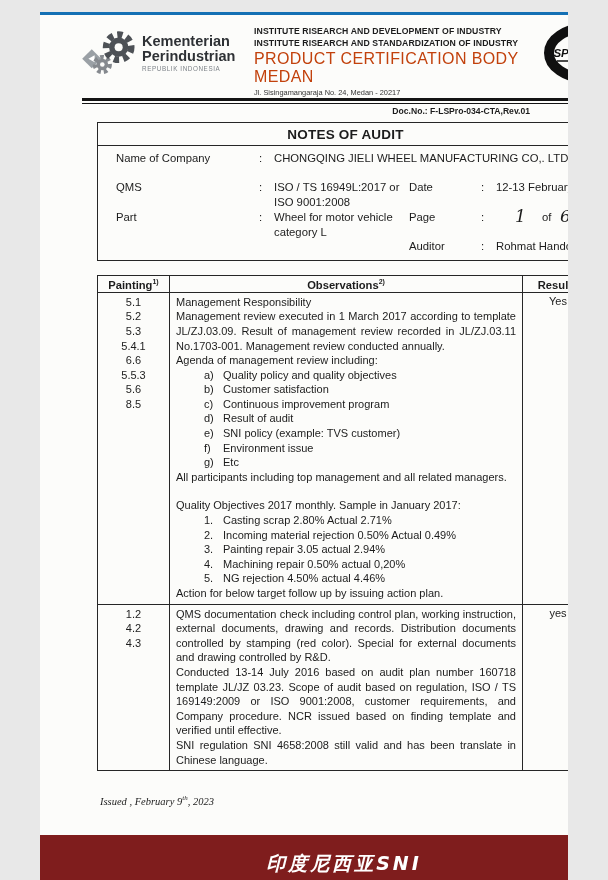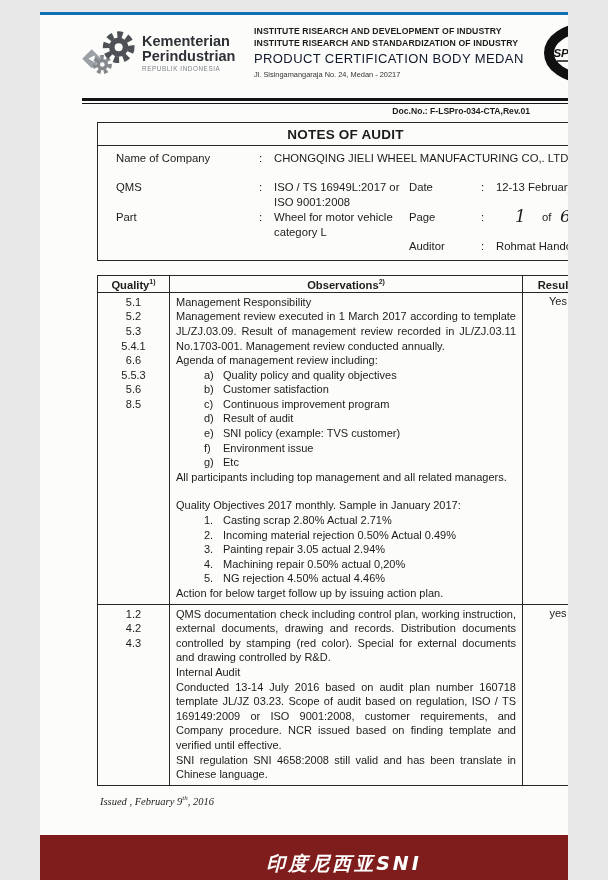--- a/index.html
+++ b/index.html
@@ -12,21 +12,21 @@
   .topbar { position:absolute; top:0; left:0; width:608px; height:3px; background:#1470b4; }
 
   
   .letterhead { position:absolute; top:10px; left:42px; width:552px; display:flex; align-items:flex-start; }
   .logo-left { display:flex; align-items:center; width:172px; margin-top:6px; }
   .ministry-text { margin-left:4px; }
   .ministry-name { font-size:14.5px; font-weight:bold; line-height:15px; color:#2e3135; }
   .ministry-sub { font-size:6.3px; letter-spacing:0.6px; color:#7d8288; margin-top:1px; }
   .org-block { flex:1; padding-top:4px; }
   .org-line-sm { font-size:8.7px; font-weight:bold; line-height:11.5px; letter-spacing:0.1px; }
-  .org-line-lg { font-size:13px; line-height:18px; letter-spacing:0.4px; margin-top:1px; color:#0f172a; }
+  .org-line-lg { font-size:16px; line-height:18px; letter-spacing:0.4px; margin-top:1px; color:#c2410c; }
   .org-contact { font-size:7.4px; line-height:9.5px; margin-top:2px; color:#333; }
   .logo-right { width:96px; display:flex; justify-content:center; }
 
   .rule { position:absolute; top:86px; left:42px; width:552px;
           border-top:3px solid #141414; border-bottom:1.5px solid #141414; height:6px; }
   .docno { position:absolute; top:94px; right:38px; font-size:8.6px; font-weight:bold; }
 
   
   .formbox { position:absolute; top:110px; left:57px; width:497px; height:139px; border:1.5px solid #262626; }
   .ftitle { height:23px; border-bottom:1.5px solid #262626; text-align:center;
@@ -137,21 +137,21 @@
     </div>
     <div class="frow">
       <span style="left:311px;top:117px">Auditor</span>
       <span style="left:383px;top:117px">:</span>
       <span style="left:398px;top:117px">Rohmat Handoko</span>
     </div>
   </div>
 
   <div class="audit-table">
     <div class="trow">
-      <div class="tcell th"><span>Quality</span><sup>1)</sup></div>
+      <div class="tcell th"><span>Painting</span><sup>1)</sup></div>
       <div class="tcell th"><span>Observations</span><sup>2)</sup></div>
       <div class="tcell th"><span>Result</span><sup>3)</sup></div>
     </div>
 
     <div class="trow">
       <div class="tcell std-col">
         <div>5.1</div>
         <div>5.2</div>
         <div>5.3</div>
         <div>5.4.1</div>
@@ -221,28 +221,27 @@
     </div>
 
     <div class="trow">
       <div class="tcell std-col">
         <div>1.2</div>
         <div>4.2</div>
         <div>4.3</div>
       </div>
       <div class="tcell obs-col">
         <div class="jpara">QMS documentation check including control plan, working instruction, external documents, drawing and records. Distribution documents controlled by stamping (red color). Special for external documents and drawing controlled by R&amp;D.</div>
-        <div>Internal Audit</div>
         <div class="jpara">Conducted 13-14 July 2016 based on audit plan number 160718 template JL/JZ 03.23. Scope of audit based on regulation, ISO / TS 169149:2009 or ISO 9001:2008, customer requirements, and Company procedure. NCR issued based on finding template and verified until effective.</div>
         <div class="jpara">SNI regulation SNI 4658:2008 still valid and has been translate in Chinese language.</div>
       </div>
       <div class="tcell res-col">yes</div>
     </div>
   </div>
 
   <div class="issued">
-    <span>Issued , February 9</span><sup>th</sup><span>, 2016</span>
+    <span>Issued , February 9</span><sup>th</sup><span>, 2023</span>
   </div>
 
   <div class="banner">
     <span class="banner-text">印度尼西亚SNI</span>
   </div>
 </div>
 
 </body></html>

